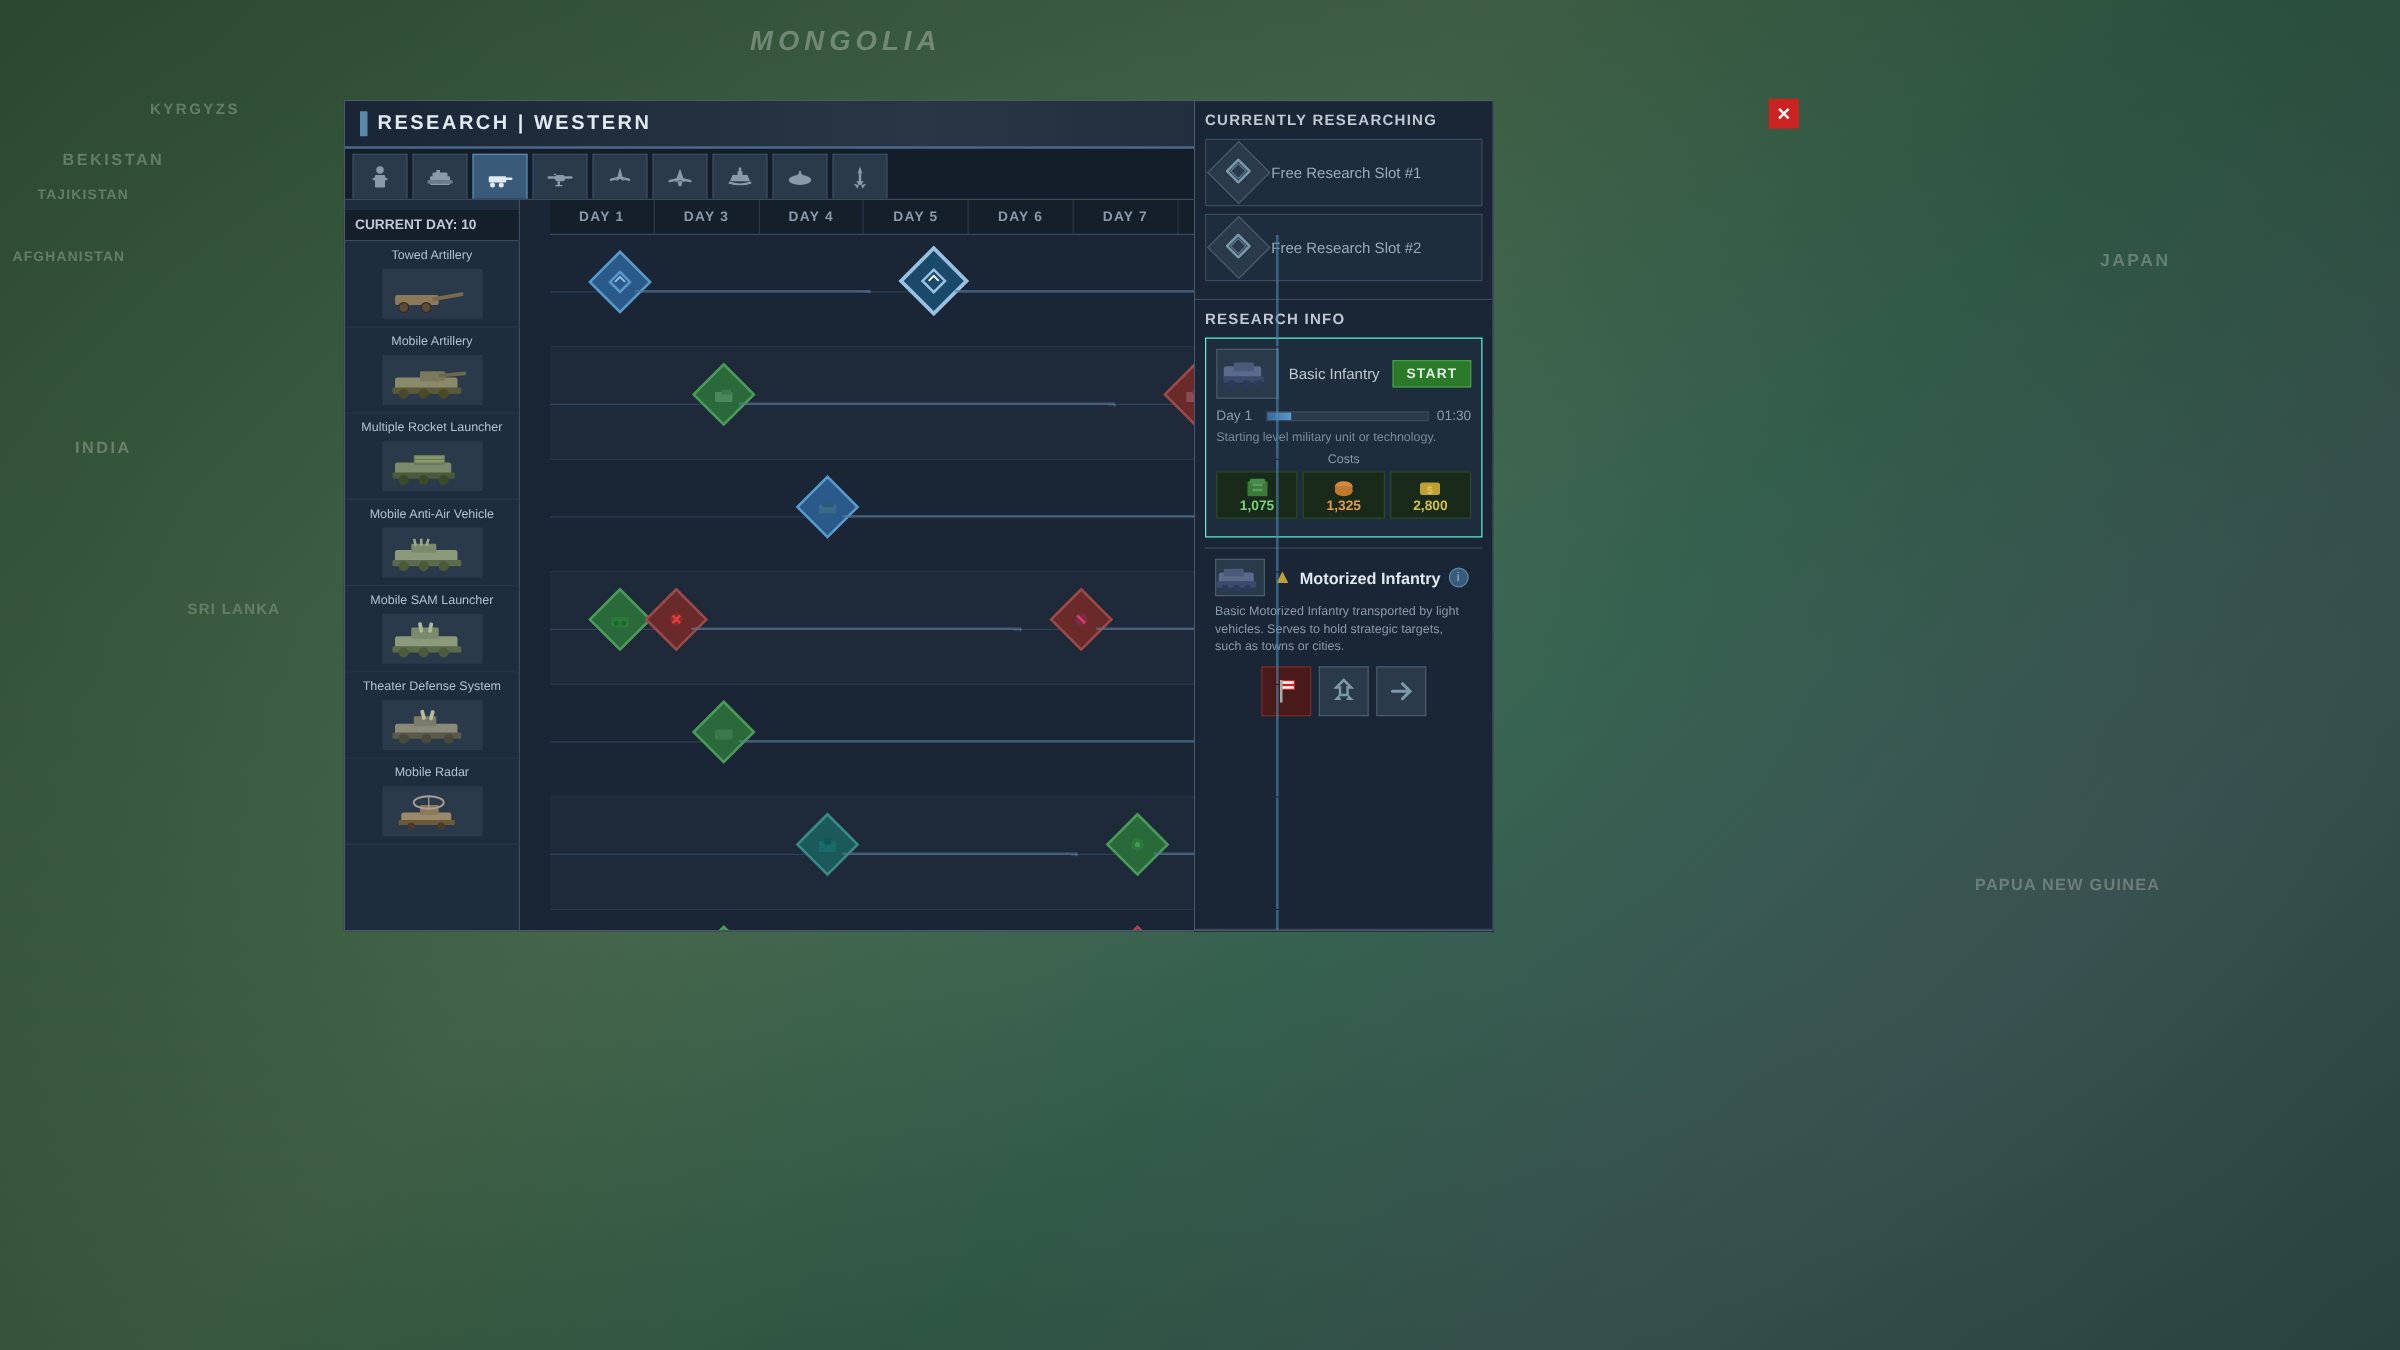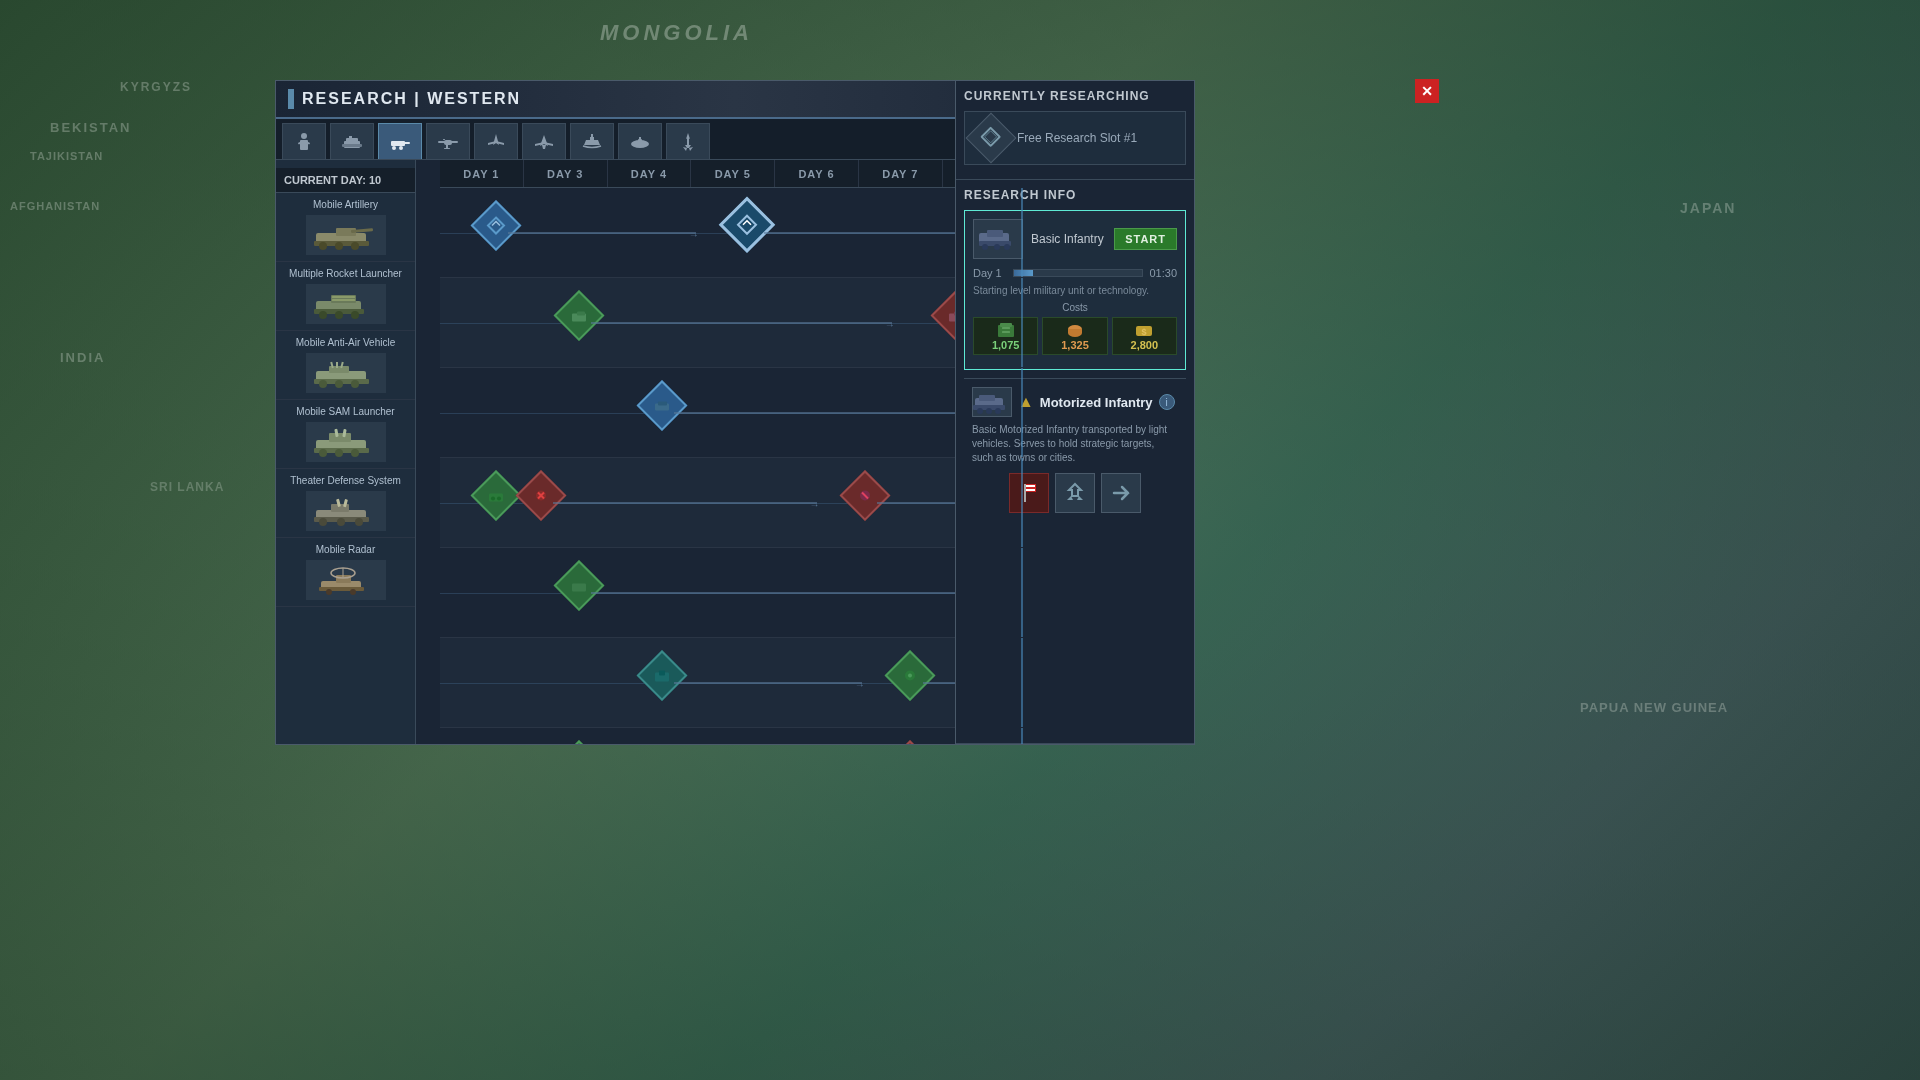--- a/index.html
+++ b/index.html
@@ -629,20 +629,31 @@
           <polygon points="16,16 12,17 13,20" fill="#8a9aaa"></polygon>
         </svg>
     </div>
   </div>
 
   <div class="content-area">
 
     <div class="sidebar">
       <div class="sidebar-header">CURRENT DAY: 10</div>
 
+      <div class="sidebar-item">
+        <div class="sidebar-item-label">Towed Artillery</div>
+        <div class="sidebar-item-img">
+          <svg width="70" height="35" viewBox="0 0 70 35">
+            <rect x="5" y="18" width="35" height="8" rx="2" fill="#8a7a5a"></rect>
+            <rect x="35" y="20" width="25" height="3" rx="1" fill="#7a6a4a" transform="rotate(-10 35 21)"></rect>
+            <circle cx="12" cy="28" r="4" fill="#5a4a3a" stroke="#3a2a1a" stroke-width="1"></circle>
+            <circle cx="30" cy="28" r="4" fill="#5a4a3a" stroke="#3a2a1a" stroke-width="1"></circle>
+          </svg>
+        </div>
+      </div>
 
       <div class="sidebar-item">
         <div class="sidebar-item-label">Mobile Artillery</div>
         <div class="sidebar-item-img">
           <svg width="70" height="35" viewBox="0 0 70 35">
             <rect x="5" y="15" width="50" height="12" rx="2" fill="#8a8a6a"></rect>
             <rect x="25" y="10" width="20" height="8" rx="1" fill="#7a7a5a"></rect>
             <rect x="40" y="12" width="22" height="3" rx="1" fill="#6a6a4a" transform="rotate(-5 40 13)"></rect>
             <rect x="3" y="23" width="55" height="5" rx="1" fill="#5a5a3a"></rect>
             <circle cx="12" cy="28" r="4" fill="#4a4a2a"></circle>
@@ -976,20 +987,31 @@
         <div class="slot-icon-inner">
           <svg width="20" height="20" viewBox="0 0 20 20">
             <polygon points="10,1 19,10 10,19 1,10" fill="none" stroke="#7a9aaa" stroke-width="2"></polygon>
             <polygon points="10,4 16,10 10,16 4,10" fill="none" stroke="#5a7a8a" stroke-width="1"></polygon>
           </svg>
         </div>
       </div>
       <span class="slot-label">Free Research Slot #1</span>
     </div>
 
+    <div class="research-slot">
+      <div class="slot-icon">
+        <div class="slot-icon-inner">
+          <svg width="20" height="20" viewBox="0 0 20 20">
+            <polygon points="10,1 19,10 10,19 1,10" fill="none" stroke="#7a9aaa" stroke-width="2"></polygon>
+            <polygon points="10,4 16,10 10,16 4,10" fill="none" stroke="#5a7a8a" stroke-width="1"></polygon>
+          </svg>
+        </div>
+      </div>
+      <span class="slot-label">Free Research Slot #2</span>
+    </div>
   </div>
 
   <div class="right-panel-section" style="flex:1; overflow:hidden;">
     <div class="right-panel-title">RESEARCH INFO</div>
 
     <div style="background:#1e2d3d; border:1px solid #5eead4; padding:8px; margin-bottom:8px;">
       <div class="research-info-header">
         <div class="research-unit-img">
           <svg width="42" height="32" viewBox="0 0 42 32">
             <rect x="2" y="10" width="30" height="12" rx="2" fill="#5a6a8a"></rect>

